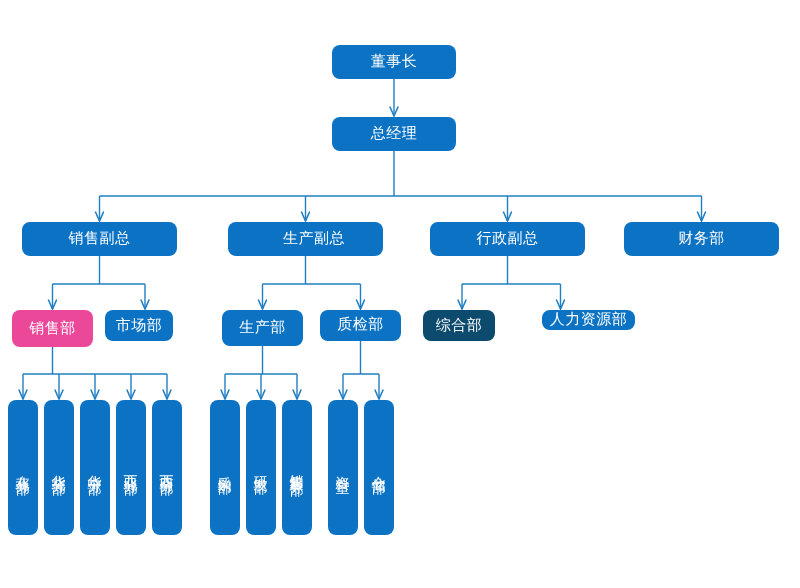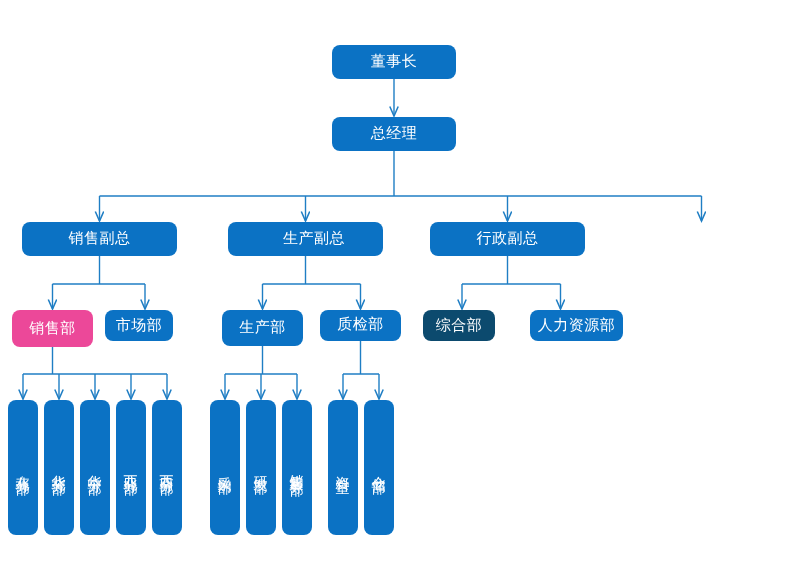--- a/index.html
+++ b/index.html
@@ -112,36 +112,39 @@
     </div>
     <div class="node" style="left: 22px; top: 222px; width: 155px; height: 34px; background: rgb(11, 114, 196); color: rgb(255, 255, 255);">
       <span class="node-label">销售副总</span>
     </div>
     <div class="node" style="left: 228px; top: 222px; width: 155px; height: 34px; background: rgb(11, 114, 196); color: rgb(255, 255, 255); padding-left: 17px;">
       <span class="node-label">生产副总</span>
     </div>
     <div class="node" style="left: 430px; top: 222px; width: 155px; height: 34px; background: rgb(11, 114, 196); color: rgb(255, 255, 255);">
       <span class="node-label">行政副总</span>
     </div>
+    <div class="node" style="left: 624px; top: 222px; width: 155px; height: 34px; background: rgb(11, 114, 196); color: rgb(255, 255, 255);">
+      <span class="node-label">财务部</span>
+    </div>
     <div class="node" style="left: 12px; top: 310px; width: 81px; height: 37px; background: #ec4899; color: rgb(255, 255, 255);">
       <span class="node-label">销售部</span>
     </div>
     <div class="node" style="left: 105px; top: 310px; width: 68px; height: 31px; background: rgb(11, 114, 196); color: rgb(255, 255, 255);">
       <span class="node-label">市场部</span>
     </div>
     <div class="node" style="left: 222px; top: 310px; width: 81px; height: 36px; background: rgb(11, 114, 196); color: rgb(255, 255, 255);">
       <span class="node-label">生产部</span>
     </div>
     <div class="node" style="left: 320px; top: 310px; width: 81px; height: 31px; background: rgb(11, 114, 196); color: rgb(255, 255, 255); font-family: Liberation Mono, monospace;">
       <span class="node-label">质检部</span>
     </div>
     <div class="node" style="left: 423px; top: 310px; width: 72px; height: 31px; background: #0c4a6e; color: rgb(255, 255, 255);">
       <span class="node-label">综合部</span>
     </div>
-    <div class="node" style="left: 530px; top: 310px; width: 93px; height: 31px; background: rgb(11, 114, 196); color: rgb(255, 255, 255);">
+    <div class="node" style="left: 542px; top: 310px; width: 93px; height: 20px; background: rgb(11, 114, 196); color: rgb(255, 255, 255);">
       <span class="node-label">人力资源部</span>
     </div>
     <div class="node vertical" style="left: 8px; top: 400px; width: 30px; height: 135px; background: rgb(11, 114, 196); color: rgb(255, 255, 255);">
       <span class="node-label">东北分部</span>
     </div>
     <div class="node vertical" style="left: 44px; top: 400px; width: 30px; height: 135px; background: rgb(11, 114, 196); color: rgb(255, 255, 255);">
       <span class="node-label">华北分部</span>
     </div>
     <div class="node vertical" style="left: 80px; top: 400px; width: 30px; height: 135px; background: rgb(11, 114, 196); color: rgb(255, 255, 255);">
       <span class="node-label">华中分部</span>

